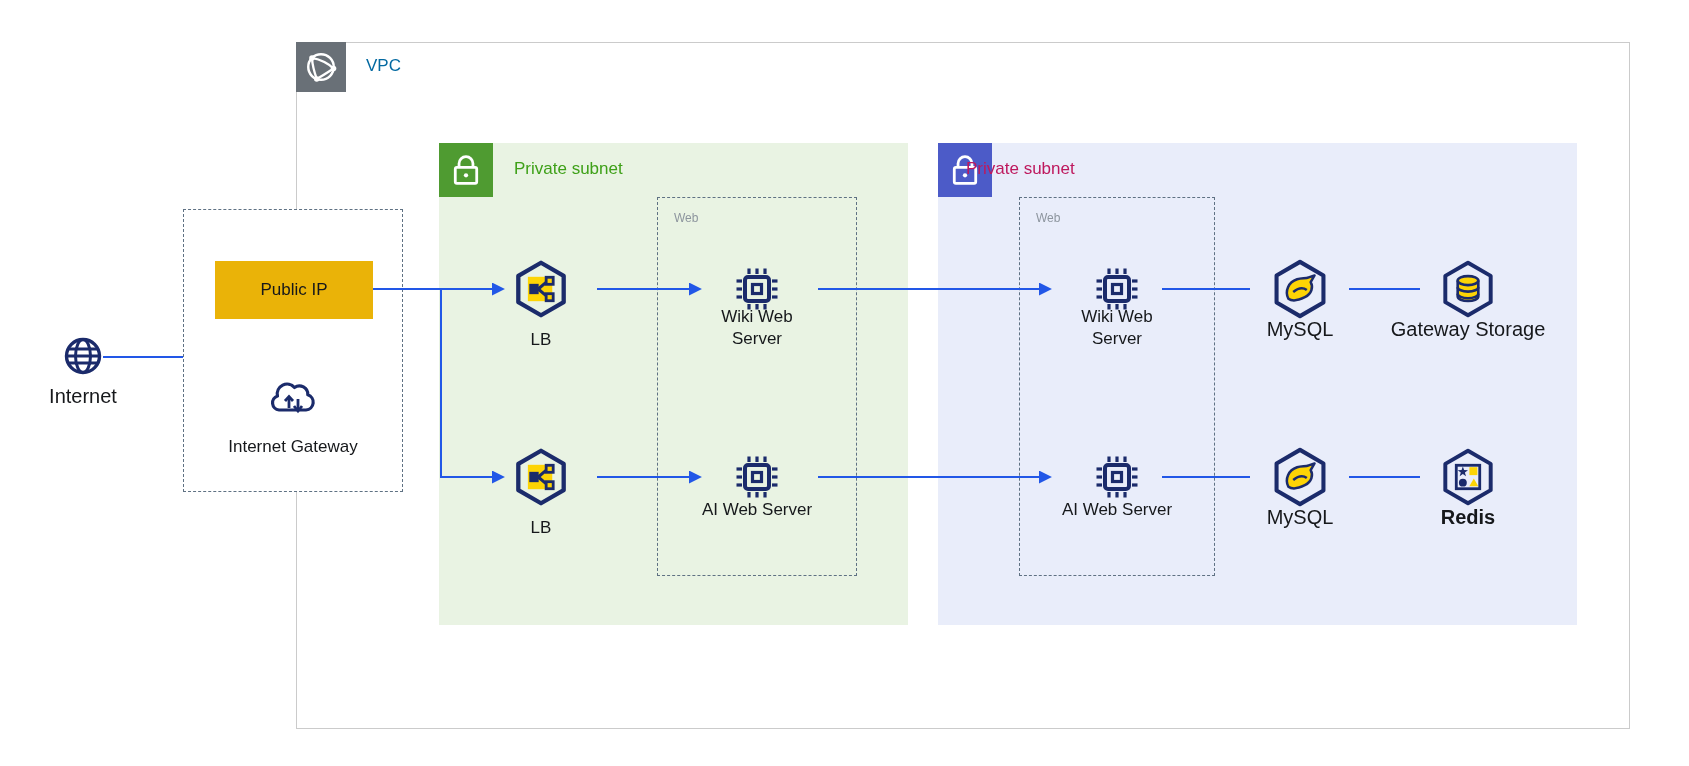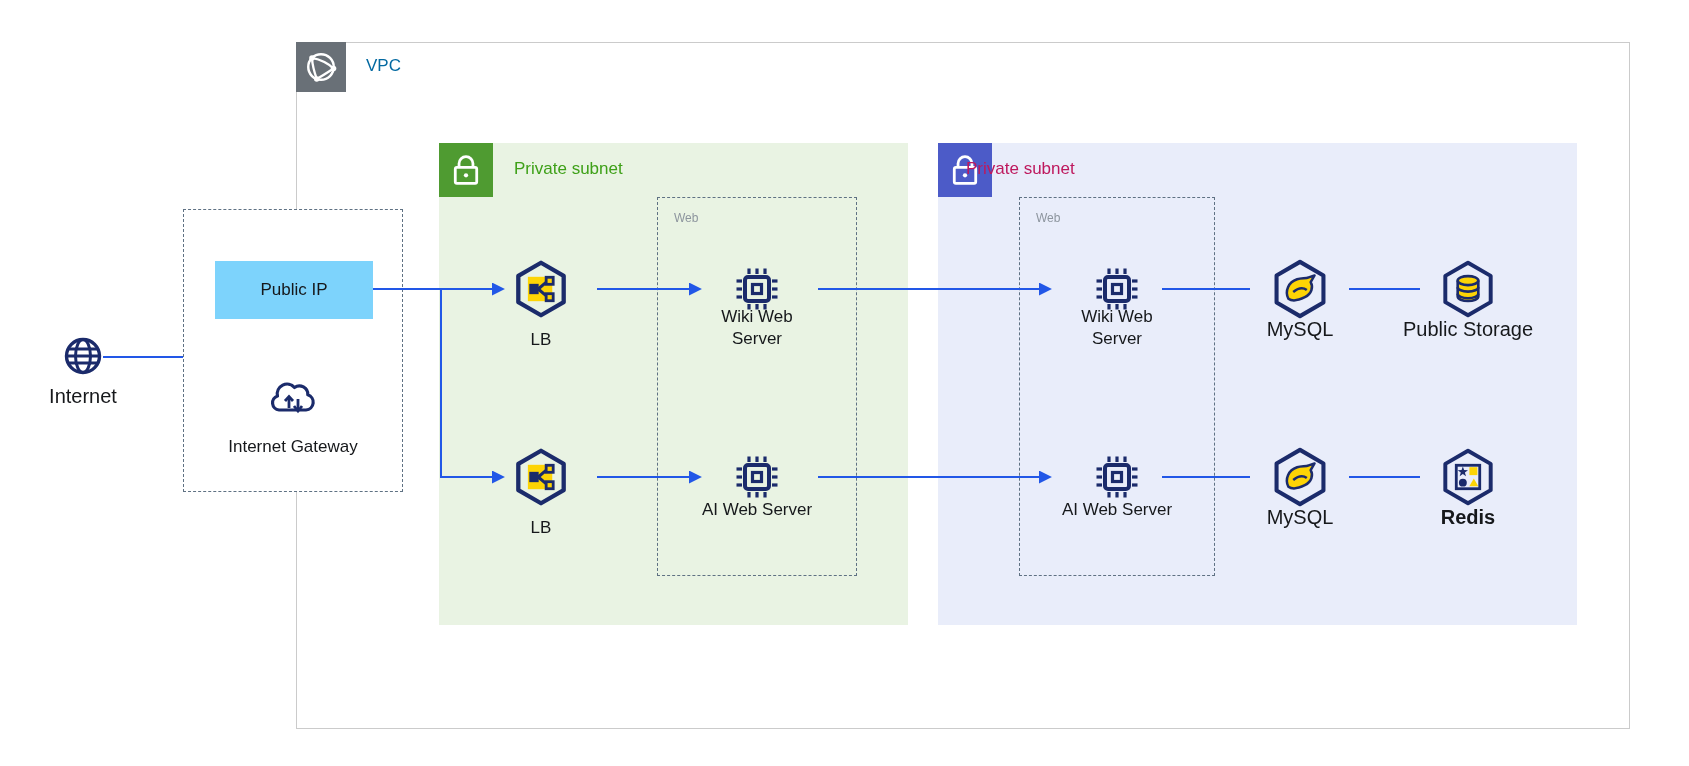--- a/index.html
+++ b/index.html
@@ -20,21 +20,21 @@
   .subnet-title{top:159px;font-size:17px;}
   .subnet-title.green{left:514px;color:#3ea018;}
   .subnet-title.blue{left:966px;color:#be185d;}
 
   .dashed{border:1.6px dashed #5f7183;box-sizing:border-box;}
   .edge-box{left:183px;top:209px;width:220px;height:283px;background:#ffffff;}
   .web-box-public{left:657px;top:197px;width:200px;height:379px;}
   .web-box-private{left:1019px;top:197px;width:196px;height:379px;}
   .web-label{top:211px;font-size:12px;color:#8d959e;}
 
-  .publicip{left:215px;top:261px;width:158px;height:58px;background:#7dd3fc;
+  .publicip{left:215px;top:261px;width:158px;height:58px;background:#eab308;
             display:flex;align-items:center;justify-content:center;font-size:17px;color:#16181b;}
 
   
   .label{transform:translateX(-50%);text-align:center;font-size:17px;line-height:22px;white-space:nowrap;color:#16181b;}
   .label.wrap2{white-space:normal;width:110px;}
   .label.small{font-size:20px;text-align:right;}
 
   .icon{display:flex;align-items:center;justify-content:center;}
   svg{display:block;}
   .connectors{left:0;top:0;pointer-events:none;}
@@ -246,21 +246,21 @@
 
   <div class="abs icon" style="left:1438px;top:259px;">
     <svg width="60" height="60" viewBox="-32 -32 64 64">
       <polygon points="0,-28 24.2,-14 24.2,14 0,28 -24.2,14 -24.2,-14" fill="none" stroke="#1b2b6b" stroke-width="4.2" stroke-linejoin="round"></polygon>
       <path d="M -11 -9 V 8 A 11 4.8 0 0 0 11 8 V -9" fill="#fdd405" stroke="#1b2b6b" stroke-width="2.8"></path>
       <ellipse cx="0" cy="-9" rx="11" ry="4.8" fill="#fdd405" stroke="#1b2b6b" stroke-width="2.8"></ellipse>
       <path d="M -11 -2 A 11 4.8 0 0 0 11 -2" fill="none" stroke="#1b2b6b" stroke-width="2.8"></path>
       <path d="M -11 5 A 11 4.8 0 0 0 11 5" fill="none" stroke="#1b2b6b" stroke-width="2.8"></path>
     </svg>
   </div>
-  <div class="abs label small" style="left:1468px;top:318px;">Public Storage</div>
+  <div class="abs label small" style="left:1468px;top:318px;">Gateway Storage</div>
 
   <div class="abs icon" style="left:1438px;top:447px;">
     <svg width="60" height="60" viewBox="-32 -32 64 64">
       <polygon points="0,-28 24.2,-14 24.2,14 0,28 -24.2,14 -24.2,-14" fill="none" stroke="#1b2b6b" stroke-width="4.2" stroke-linejoin="round"></polygon>
       <rect x="-12.5" y="-12.5" width="25" height="25" fill="none" stroke="#1b2b6b" stroke-width="3"></rect>
       <polygon transform="translate(-5.5,-5.5) scale(1.15)" points="0,-5 1.18,-1.62 4.76,-1.55 1.9,0.62 2.94,4.05 0,1.95 -2.94,4.05 -1.9,0.62 -4.76,-1.55 -1.18,-1.62" fill="#1b2b6b"></polygon>
       <rect x="1.5" y="-10.5" width="8.5" height="8.5" fill="#fdd405"></rect>
       <circle cx="-5.5" cy="6" r="4.2" fill="#1b2b6b"></circle>
       <polygon points="6.2,1.5 11,9.8 1.4,9.8" fill="#fdd405"></polygon>
     </svg>

